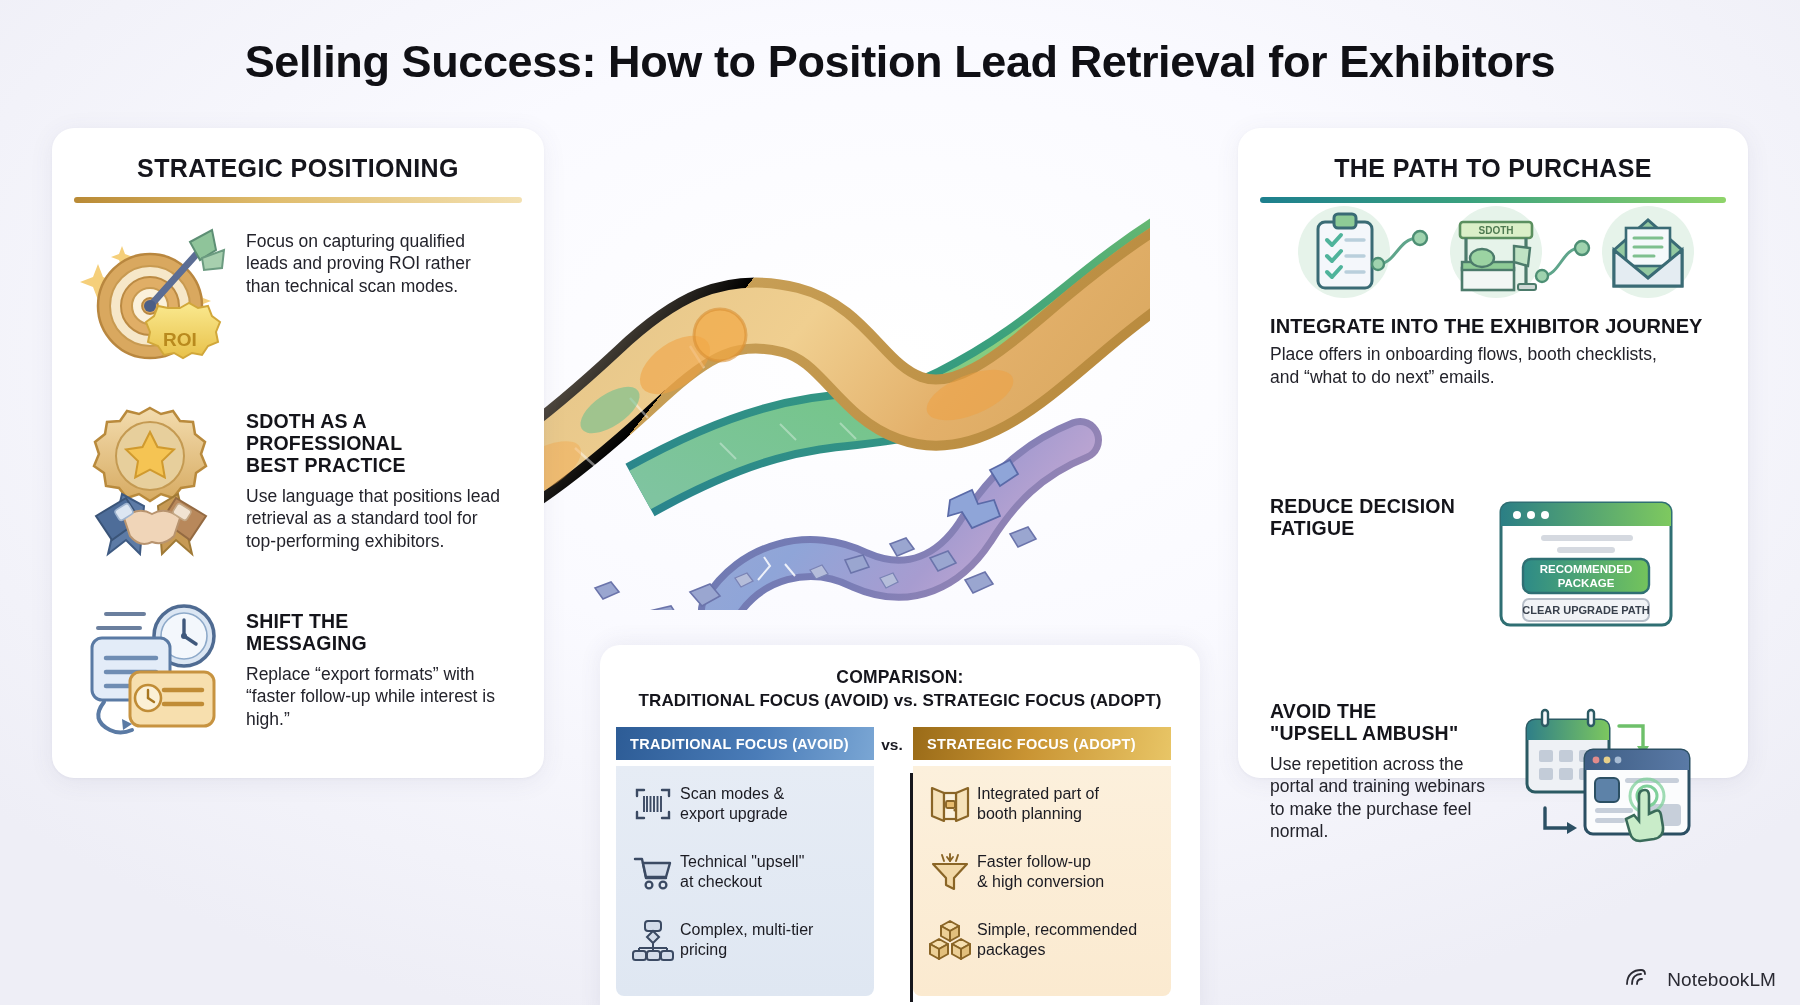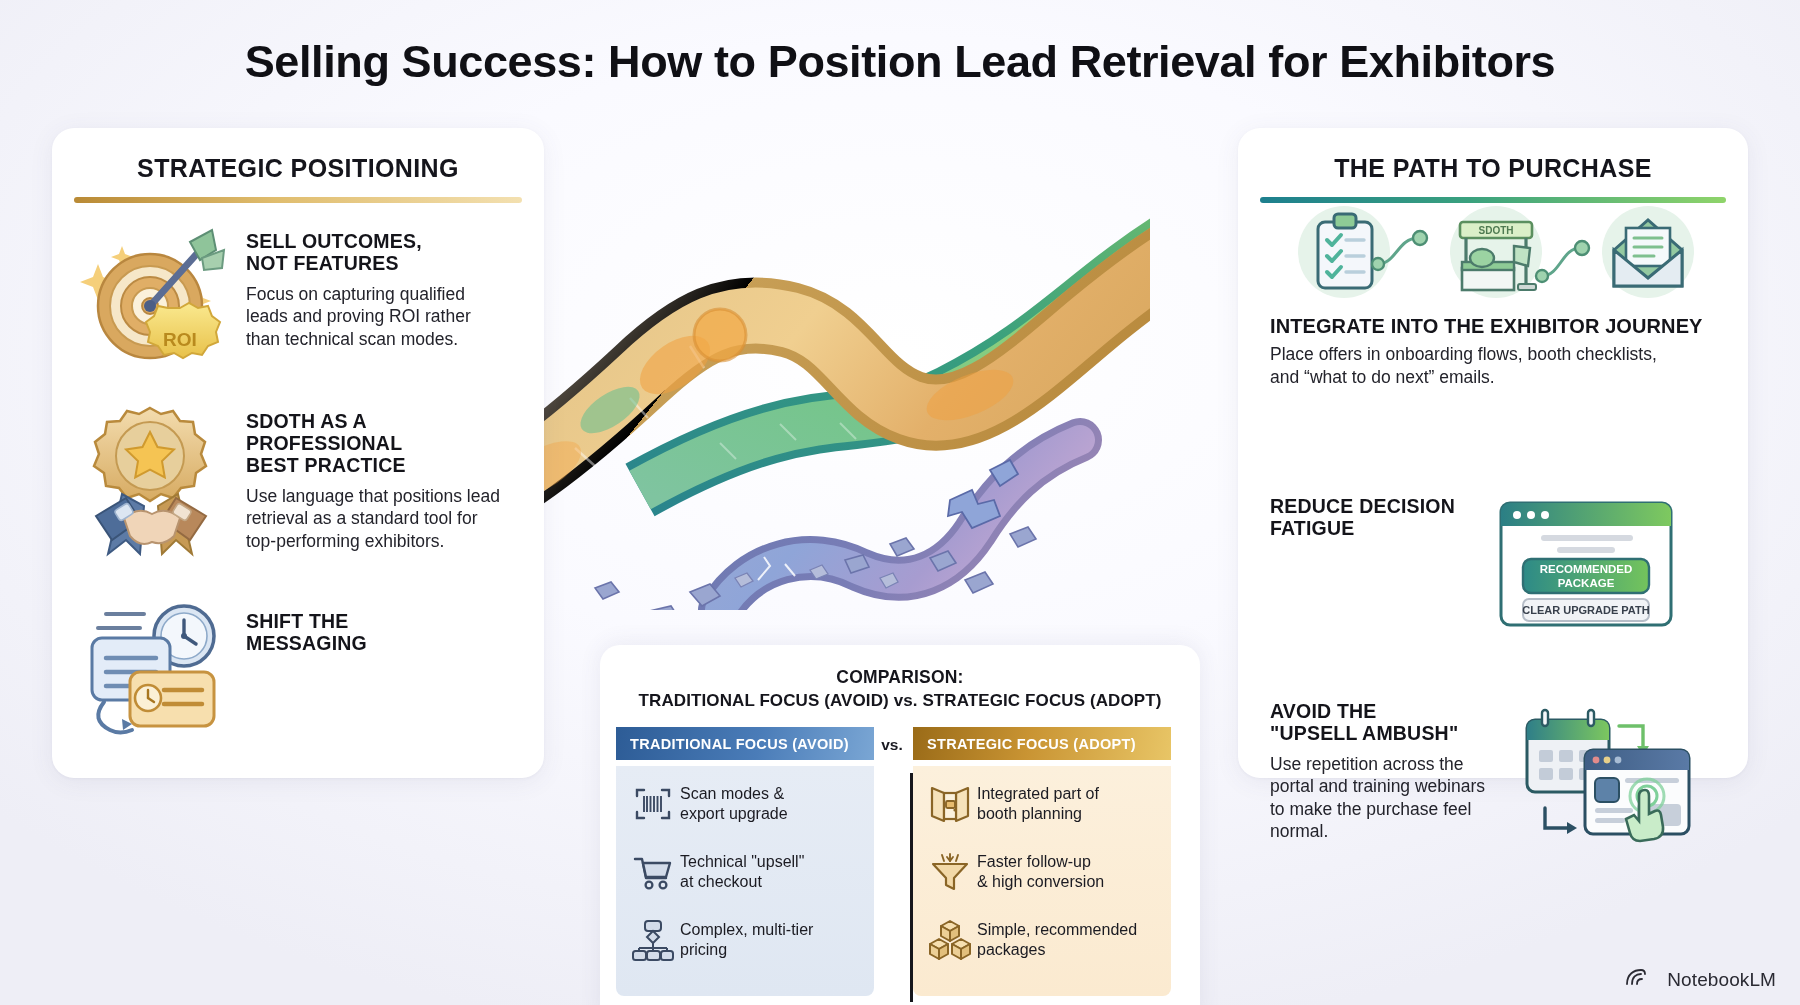--- a/index.html
+++ b/index.html
@@ -307,24 +307,20 @@
       <path d="M 112 24 l 22 -12 l 4 20 l -16 10 z" fill="#8fc49a" stroke="#5d8f74" stroke-width="2"></path>
       <path d="M 124 40 l 22 -8 l -2 18 l -18 2 z" fill="#a7cfae" stroke="#6b9b80" stroke-width="2"></path>
 
       <g transform="translate(96,112)">
         <path d="M 0 -30 l 9 -5 l 9 5 l 10 -2 l 4 10 l 8 6 l -4 10 l 2 10 l -10 4 l -6 9 l -10 -2 l -9 5 l -9 -5 l -10 2 l -6 -9 l -10 -4 l 2 -10 l -4 -10 l 8 -6 l 4 -10 l 10 2 z" transform="translate(6,8)" fill="url(#roiG)" stroke="#d1a73a" stroke-width="2"></path>
         <text x="6" y="16" text-anchor="middle" font-family="Liberation Sans, sans-serif" font-size="19" font-weight="700" fill="#b98a1e">ROI</text>
       </g>
     </svg>
   </div>
   <div class="txt">
-    <div class="row-title">
-      <span>SELL OUTCOMES,</span><br>
-      <span>NOT FEATURES</span>
-    </div>
     <div class="row-body">Focus on capturing qualified leads and proving ROI rather than technical scan modes.</div>
   </div>
 </div>
 
 <div class="row" id="l-row2">
   <div class="icon-box">
     <svg width="150" height="170" viewBox="0 0 150 170">
       <defs>
         <linearGradient id="medG" x1="0" y1="0" x2="0" y2="1">
           <stop offset="0%" stop-color="#f3dcae"></stop>
@@ -395,20 +391,21 @@
 
       <path d="M 26 104 q -14 18 6 28 q 10 5 22 0" fill="none" stroke="#5a7aa4" stroke-width="4" stroke-linecap="round"></path>
       <path d="M 54 126 l -10 -5 l 1 11 z" fill="#5a7aa4"></path>
     </svg>
   </div>
   <div class="txt">
     <div class="row-title">
       <span>SHIFT THE</span><br>
       <span>MESSAGING</span>
     </div>
+    <div class="row-body">Replace “export formats” with “faster follow-up while interest is high.”</div>
   </div>
 </div>
 
 <div class="card" id="right-card">
   <div class="panel-head">THE PATH TO PURCHASE</div>
   <div class="head-rule rule-green"></div>
 </div>
 
 <div id="r-head-icons">
   <svg width="420" height="105" viewBox="0 0 420 105">

